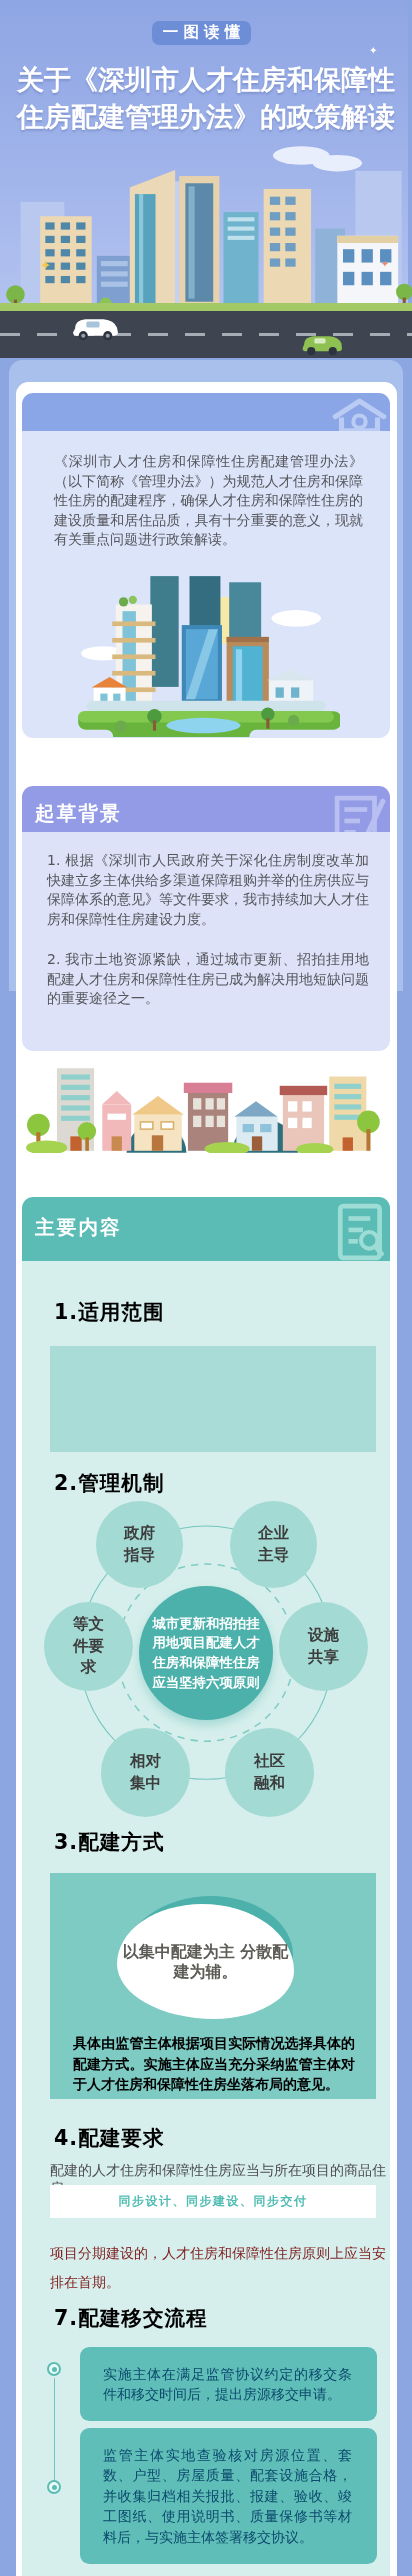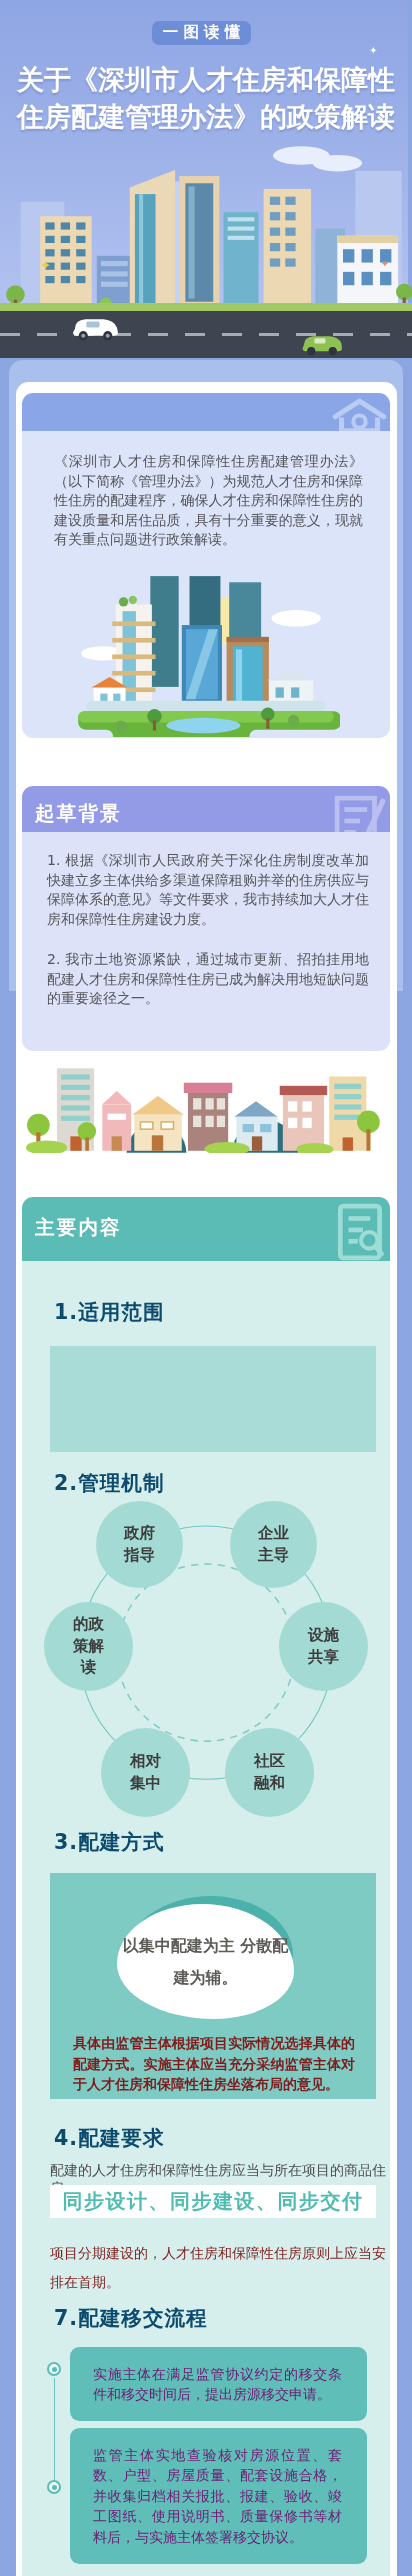--- a/index.html
+++ b/index.html
@@ -54,21 +54,21 @@
   .bg-item.i2 { top:950px; }
   .docpen-icon { position:absolute; left:334px; top:795px; }
 
   .houses-strip { position:absolute; left:26px; top:1064px; }
 
   .main-header { top:1197px; height:64px; background:#5bbcb5; }
   .main-title-label { top:1214px; }
   .main-body { top:1261px; height:1366px; background:#d6efec; }
   .docsearch-icon { position:absolute; left:336px; top:1203px; }
 
-  .sec-heading { position:absolute; left:54px; color:#0c4a6e; font-size:20.6px; font-weight:bold; letter-spacing:1px; }
+  .sec-heading { position:absolute; left:54px; color:#000000; font-size:20.6px; font-weight:bold; letter-spacing:1px; }
   .h-scope   { top:1298px; }
   .h-mech    { top:1469px; }
   .h-method  { top:1828px; }
   .h-req     { top:2124px; }
   .h-proc    { top:2304px; }
 
   .scope-box { position:absolute; left:50px; top:1346px; width:326px; height:106px; background:#a9dcd7; }
   .scope-text { position:absolute; left:70px; top:1368px; width:294px; color:#5f5e59; font-size:14px; line-height:20.6px; font-weight:bold; text-align:justify; }
 
   
@@ -86,39 +86,39 @@
   .sat.p3 { left:279px; top:1602px; width:89px; height:89px; }
   .sat.p4 { left:101px; top:1728px; width:89px; height:89px; }
   .sat.p5 { left:225px; top:1728px; width:89px; height:89px; }
 
   
   .method-box { position:absolute; left:50px; top:1873px; width:326px; height:226px; background:#7ecbc4; }
   .blob-accent { position:absolute; left:123px; top:1896px; width:170px; height:118px; border-radius:52% 48% 55% 45% / 55% 50% 50% 45%; background:#4db1ab; }
   .blob { position:absolute; left:117px; top:1904px; width:177px; height:115px;
           border-radius:48% 52% 45% 55% / 52% 58% 42% 48%; background:#ffffff;
           display:flex; align-items:center; justify-content:center; }
-  .blob span { color:#5c5b56; font-size:16px; line-height:32px; font-weight:bold; text-align:center; }
-  .method-note { position:absolute; left:73px; top:2033px; width:282px; color:#7f1d1d; font-size:14px; line-height:20.6px; font-weight:bold; text-align:justify; }
+  .blob span { color:#5c5b56; font-size:16px; line-height:20px; font-weight:bold; text-align:center; }
+  .method-note { position:absolute; left:73px; top:2033px; width:282px; color:#000000; font-size:14px; line-height:20.6px; font-weight:bold; text-align:justify; }
 
   
   .req-lead { position:absolute; left:50px; top:2162px; width:348px; color:#4e4e50; font-size:14px; }
   .req-banner { position:absolute; left:50px; top:2185px; width:326px; height:33px; background:#ffffff;
                 display:flex; align-items:center; justify-content:center; }
-  .req-banner span { color:#4fbcb2; font-size:20px; font-weight:bold; letter-spacing:1.5px; }
+  .req-banner span { color:#4fbcb2; font-size:12px; font-weight:bold; letter-spacing:1.5px; }
   .req-note { position:absolute; left:50px; top:2239px; width:348px; color:#7f1d1d; font-size:14px; line-height:29px; }
 
   
   .t-bullet { position:absolute; width:14.4px; height:14.4px; border-radius:50%;
               border:2.1px solid #5bbcb5; background:#eafaf8; }
   .t-bullet::after { content:""; position:absolute; left:2.6px; top:2.6px; width:5.2px; height:5.2px; border-radius:50%; background:#5bbcb5; }
   .t-b1 { left:47px; top:2362px; }
   .t-b2 { left:47px; top:2480px; }
   .t-line { position:absolute; left:54px; top:2378px; width:1px; height:103px; background:#6fc4bd; }
-  .t-box { position:absolute; left:70px; width:297px; background:#5fbeb7; border-radius:9.3px;
-           color:#701a75; font-size:14px; line-height:20.6px; padding:16.5px 25px 16.5px 23px; text-align:justify; }
+  .t-box { position:absolute; left:80px; width:297px; background:#5fbeb7; border-radius:9.3px;
+           color:#0c4a6e; font-size:14px; line-height:20.6px; padding:16.5px 25px 16.5px 23px; text-align:justify; }
   .t-box.b1 { top:2347px; }
   .t-box.b2 { top:2428px; }
 </style>
 </head>
 <body>
 
 <div class="page">
 
   <div class="sky">
     <svg class="skyline" width="412" height="171" viewBox="0 0 800 332">
@@ -384,28 +384,31 @@
   <div class="card-body main-body"></div>
 
   <div class="sec-heading h-scope">1.适用范围</div>
   <div class="scope-box"></div>
 
   <div class="sec-heading h-mech">2.管理机制</div>
   <svg class="rings" width="412" height="340" viewBox="0 0 800 660">
     <circle cx="400" cy="308" r="246" fill="none" stroke="#74c6bf" stroke-width="2"></circle>
     <circle cx="400" cy="308" r="172" fill="none" stroke="#7fccc5" stroke-width="3" stroke-dasharray="14 12"></circle>
   </svg>
+  <div class="c-center">
+    <span>城市更新和招拍挂用地项目配建人才住房和保障性住房应当坚持六项原则</span>
+  </div>
   <div class="sat p0">
       <span>政府指导</span>
     </div>
   <div class="sat p1">
       <span>企业主导</span>
     </div>
   <div class="sat p2">
-      <span>的政策解读</span>
+      <span>等文件要求</span>
     </div>
   <div class="sat p3">
       <span>设施共享</span>
     </div>
   <div class="sat p4">
       <span>相对集中</span>
     </div>
   <div class="sat p5">
       <span>社区融和</span>
     </div>

